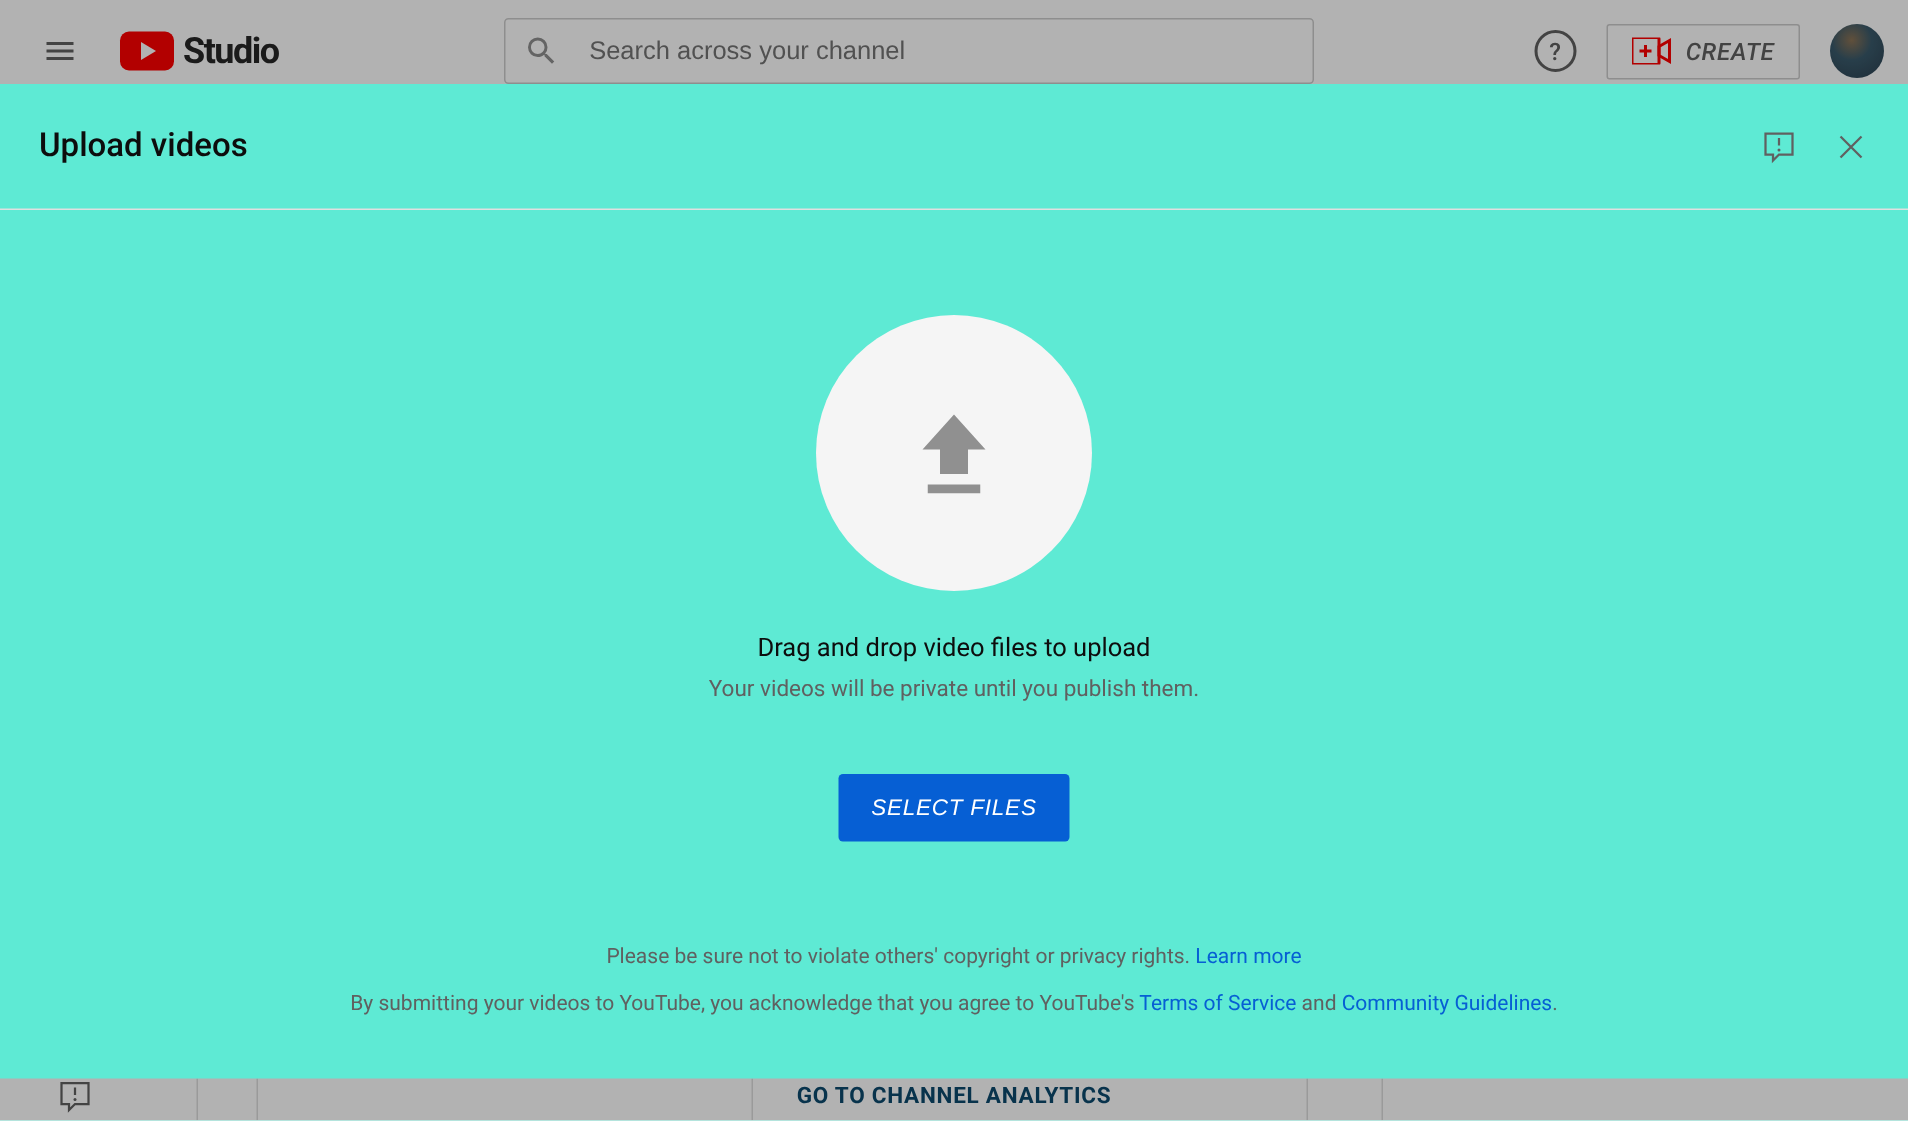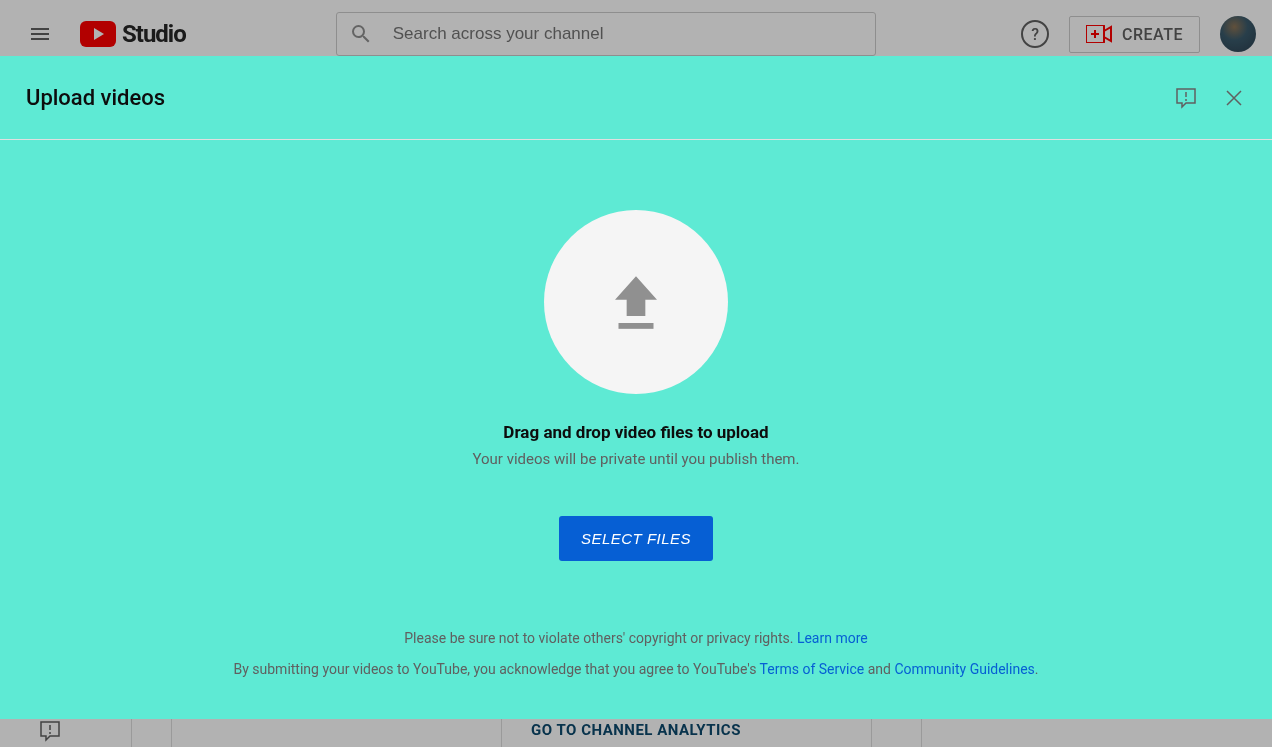--- a/index.html
+++ b/index.html
@@ -89,20 +89,21 @@
       font-size: 16px;
       font-weight: 500;
     }
     .create-btn {
       display: flex; align-items: center;
       gap: 10px;
       border: 1px solid #ccc;
       padding: 8px 16px;
       border-radius: 2px;
       cursor: pointer;
+      font-style: italic;
     }
     .create-text {
       font-size: 16px;
       font-weight: 500;
       color: #606060;
       letter-spacing: 0.5px;
     }
     .avatar {
       width: 36px; height: 36px;
       border-radius: 50%;
@@ -181,21 +182,20 @@
       background: #f5f5f5;
       display: flex;
       align-items: center;
       justify-content: center;
       cursor: pointer;
     }
     .drag-text {
       margin-top: 28px;
       font-size: 17px;
       color: #0d0d0d;
-      font-weight: bold;
     }
     .private-text {
       margin-top: 8px;
       font-size: 15px;
       color: #606060;
     }
     .select-btn {
       margin-top: 48px;
       background: #065fd4;
       color: #fff;

